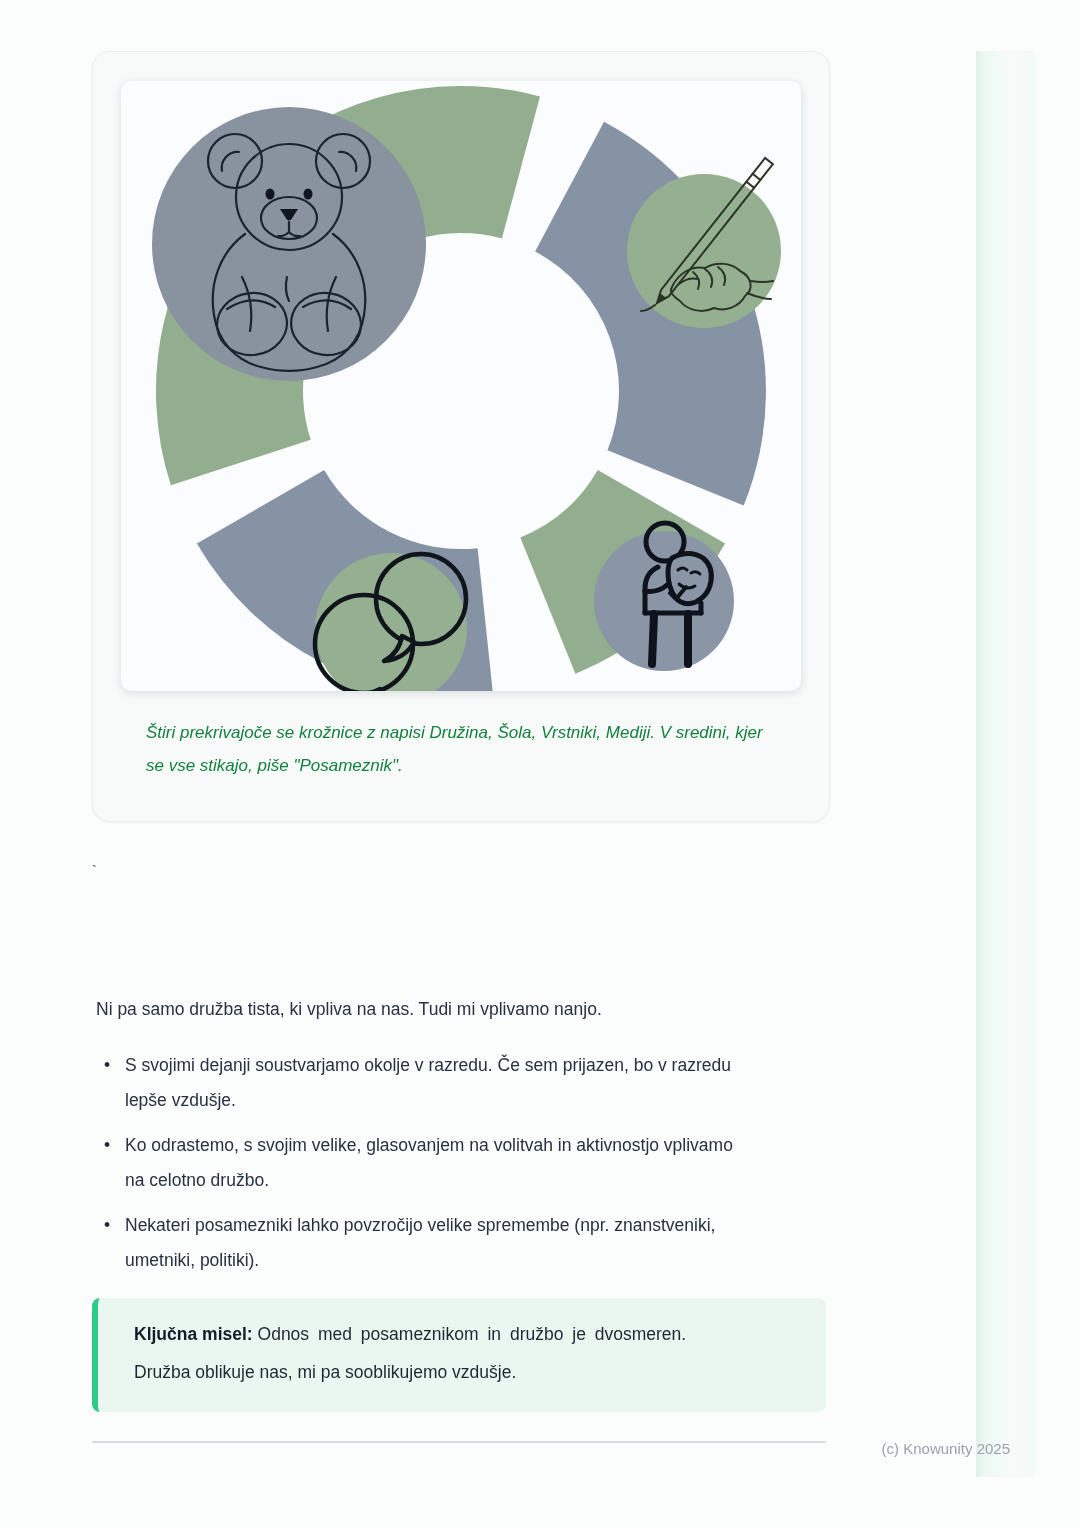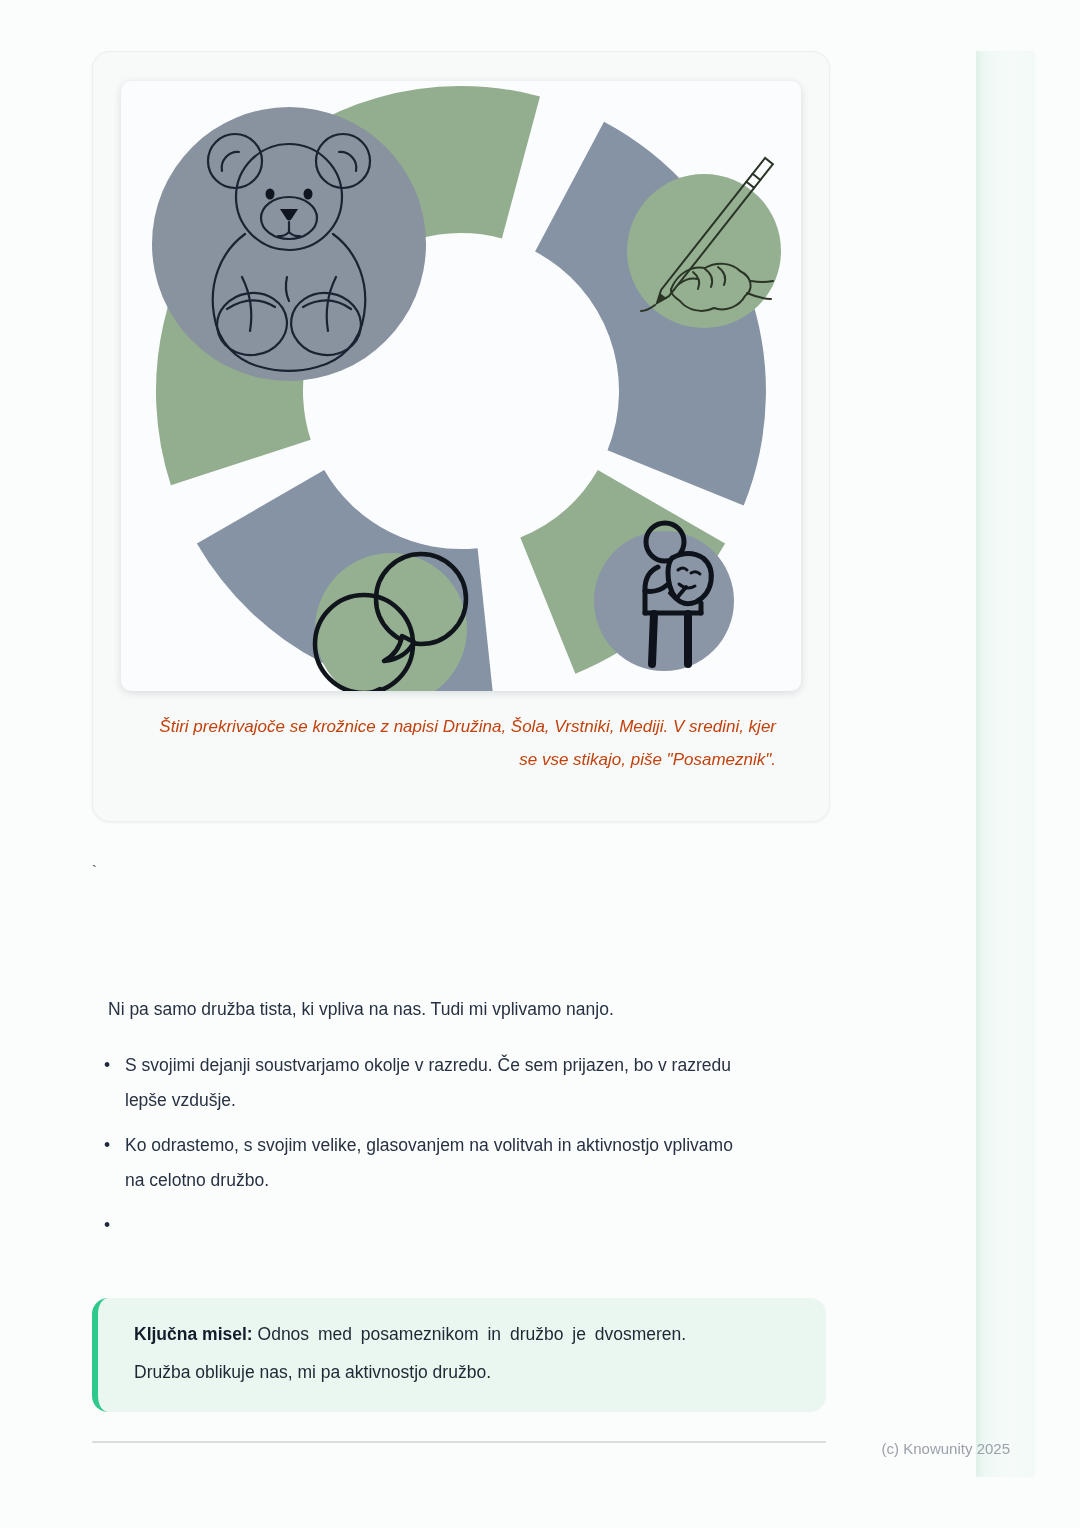--- a/index.html
+++ b/index.html
@@ -36,39 +36,39 @@
     width:680px;height:610px;
     margin:29px auto 0;
     background:#fbfcfd;
     border-radius:10px;
     box-shadow:0 2px 8px rgba(16,24,40,.13);
     overflow:hidden;
   }
   .figure svg{display:block;}
   .caption{
     width:630px;
-    margin:19px auto 0;
+    margin:25px auto 0;
     font-style:italic;
     font-size:17px;
     line-height:1.95;
-    color:#c2410c;
-    text-align:right;
+    color:#15803d;
+    text-align:left;
   }
   .tick{
     position:absolute;left:92px;top:862px;
     font-size:15px;color:#374151;
   }
   .heading{
     position:absolute;left:92px;top:936px;
     font-size:27px;font-weight:700;
     color:#8ddfc0;
     letter-spacing:.2px;
   }
   .intro{
-    position:absolute;left:108px;top:992px;
+    position:absolute;left:96px;top:992px;
     width:734px;
     font-size:17.5px;color:#273142;
     line-height:34px;
   }
   .bullets{
     position:absolute;left:92px;top:1048px;
     width:653px;
     margin:0;padding:0;
     list-style:none;
   }
@@ -82,21 +82,21 @@
   }
   .bullets li .dot{
     position:absolute;left:12px;top:0;
     color:#1f2937;
   }
   .callout{
     position:absolute;left:92px;top:1298px;
     width:734px;box-sizing:border-box;
     background:#eaf6f0;
     border-left:6px solid #2fc98c;
-    border-radius:16px;
+    border-radius:8px;
     padding:17px 36px 21px 36px;
     font-size:17.5px;color:#1f2733;
     line-height:38px;
     z-index:2;
   }
   .callout .label{font-weight:700;color:#131c2a;}
   .callout .l1{word-spacing:4px;}
   .divider{
     position:absolute;left:92px;top:1441px;
     width:734px;height:2px;
@@ -212,27 +212,28 @@
     <li>
       <span class="dot">•</span>
       <span>S svojimi dejanji soustvarjamo okolje v razredu. Če sem prijazen, bo v razredu lepše vzdušje.</span>
     </li>
     <li>
       <span class="dot">•</span>
       <span>Ko odrastemo, s svojim velike, glasovanjem na volitvah in aktivnostjo vplivamo na celotno družbo.</span>
     </li>
     <li>
       <span class="dot">•</span>
+      <span>Nekateri posamezniki lahko povzročijo velike spremembe (npr. znanstveniki, umetniki, politiki).</span>
     </li>
   </ul>
 
   <div class="callout">
     <span class="label">Ključna misel:</span>
     <span class="l1">Odnos med posameznikom in družbo je dvosmeren.</span>
     <br>
-    <span class="l2">Družba oblikuje nas, mi pa aktivnostjo družbo.</span>
+    <span class="l2">Družba oblikuje nas, mi pa sooblikujemo vzdušje.</span>
   </div>
 
   <div class="divider"></div>
 
   <div class="copyright">(c) Knowunity 2025</div>
 
 </div>
 
 </body></html>

